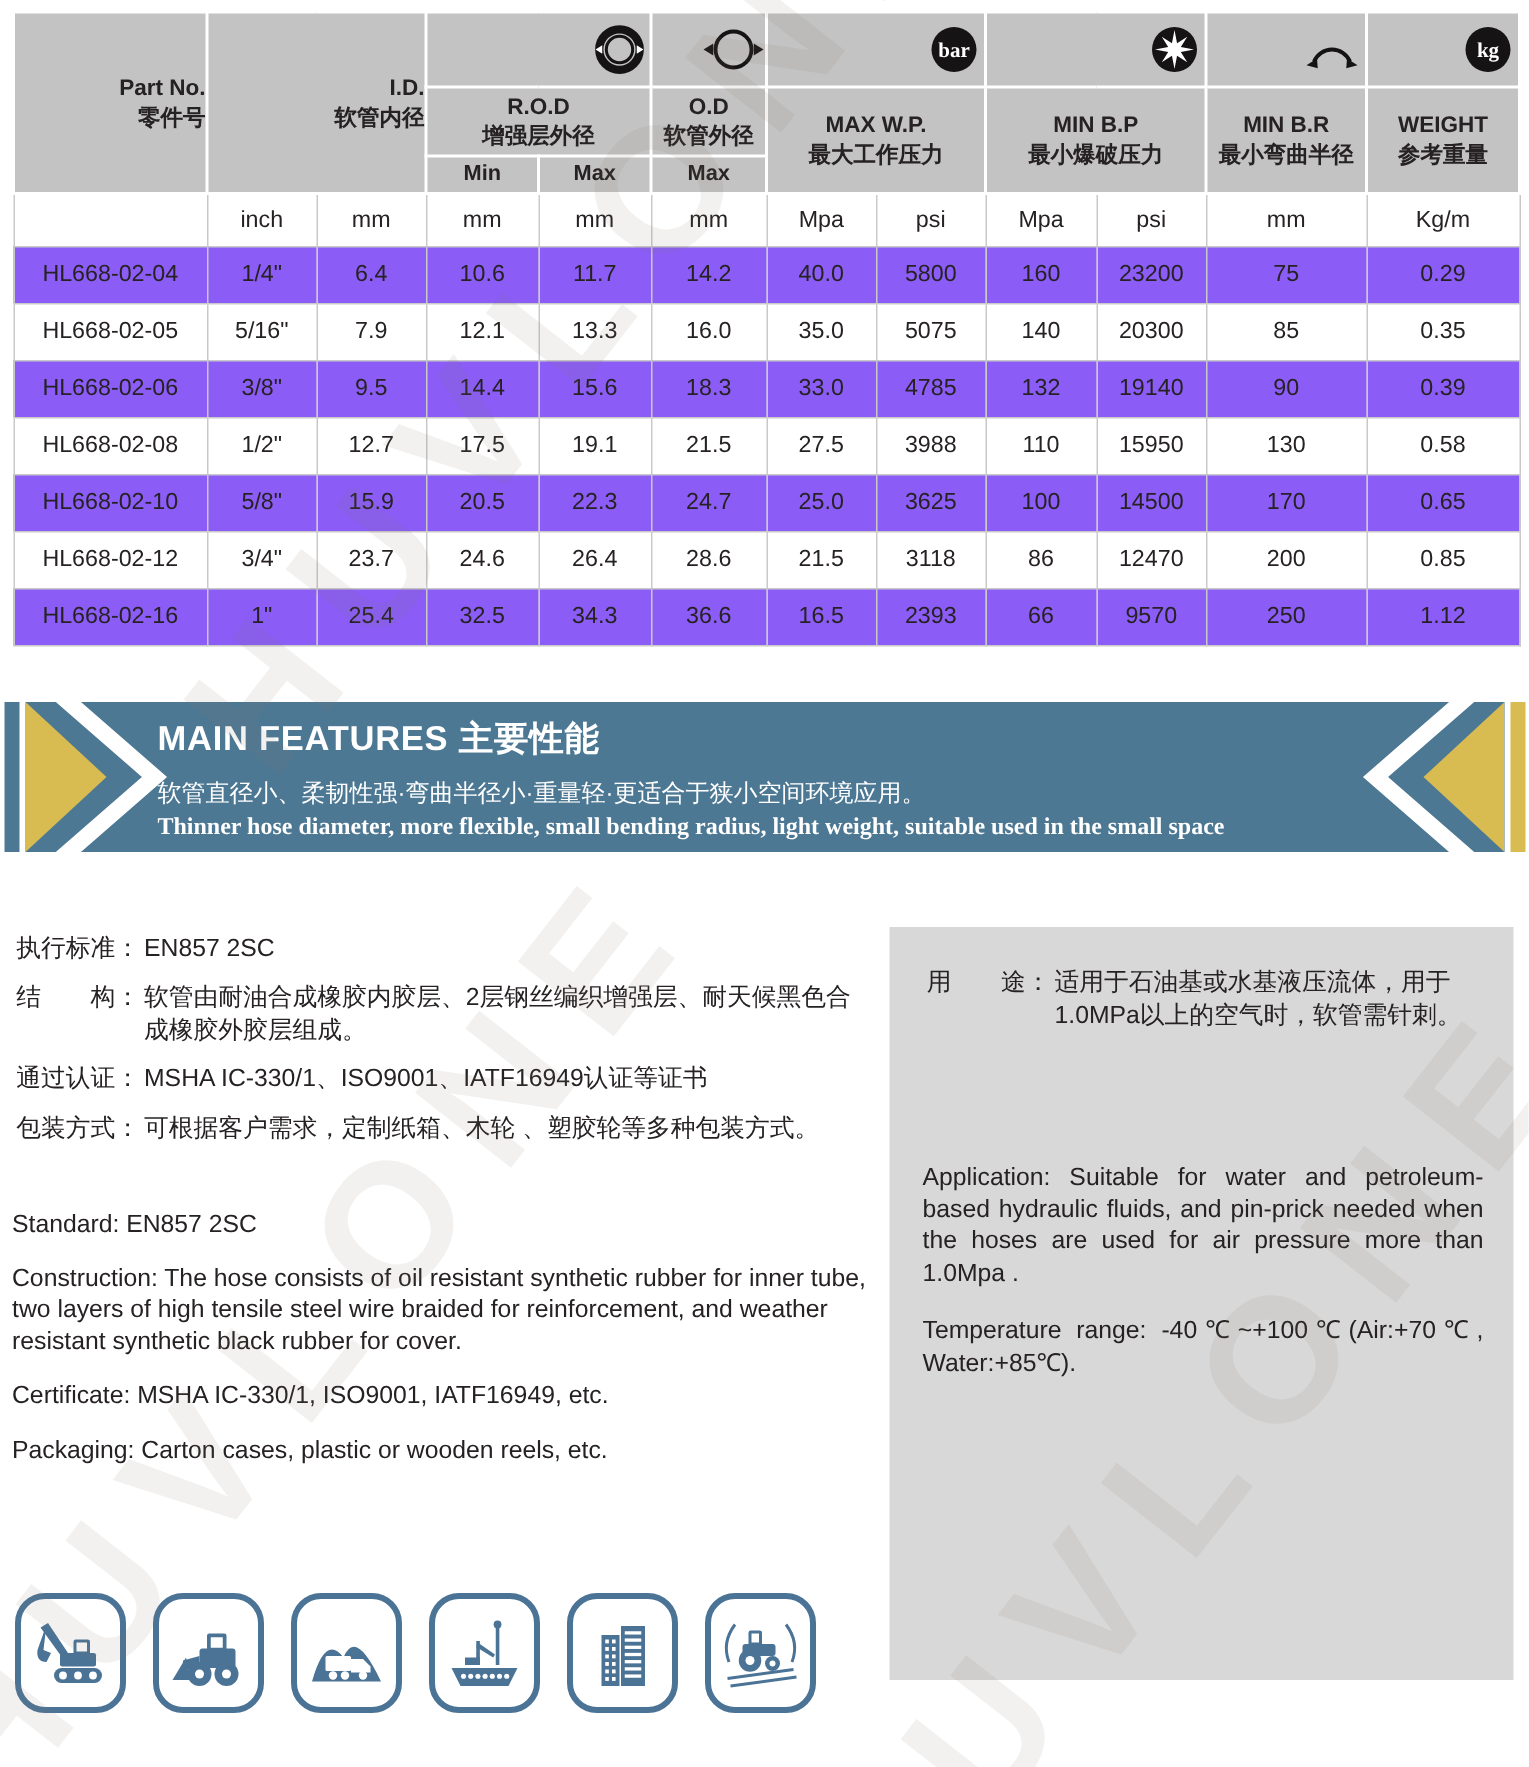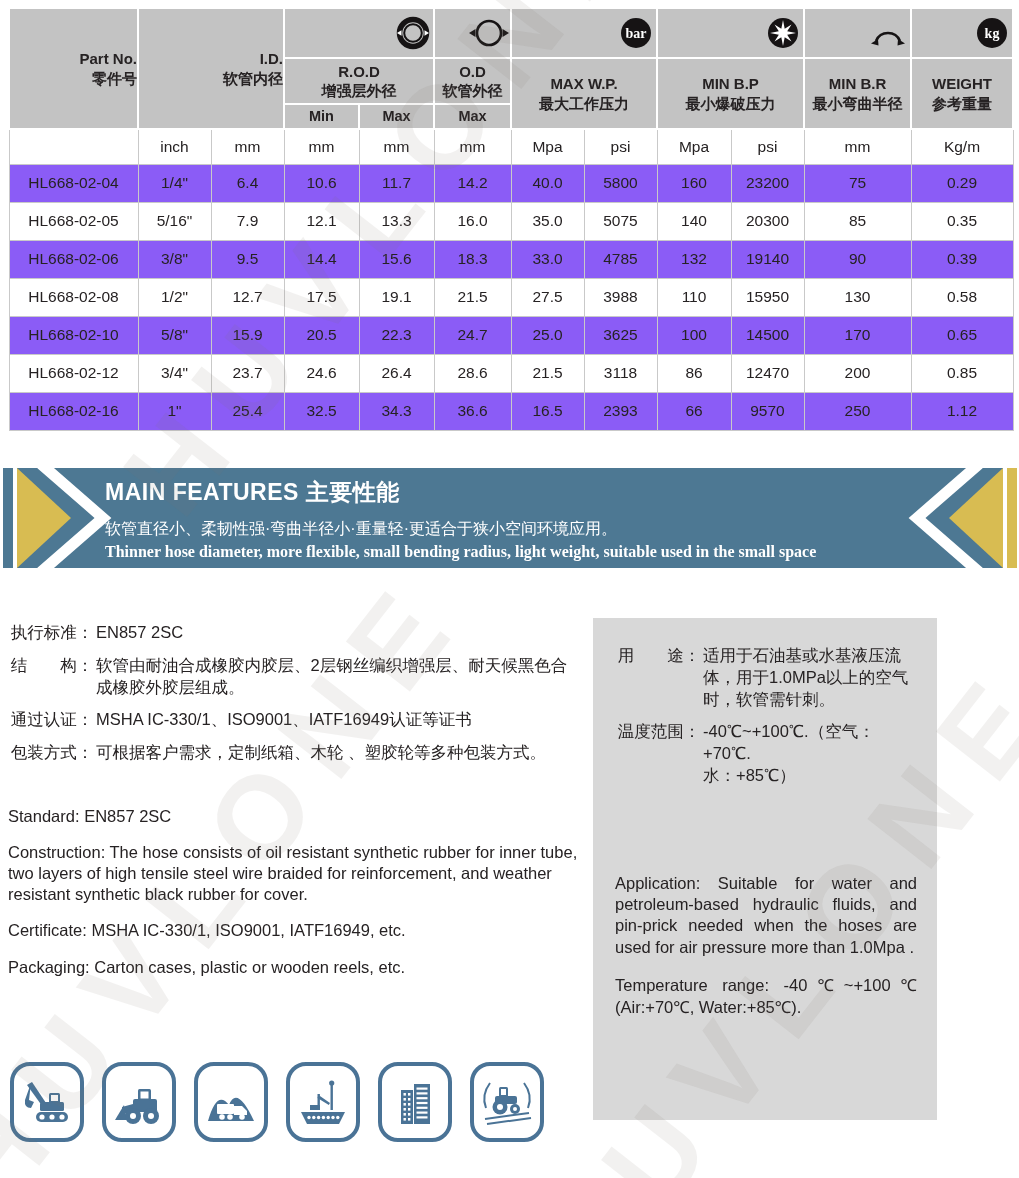--- a/index.html
+++ b/index.html
@@ -44,21 +44,21 @@
 
   
   .specs-cn { position:absolute; left:8px; top:622px; width:572px; }
   .spec-row { display:flex; margin-bottom:11px; font-size:16.5px; line-height:1.32; }
   .spec-label { flex:0 0 88px; font-weight:500; white-space:nowrap;text-align:center; }
   .spec-text { flex:1; white-space:pre-line; }
 
   .specs-en { position:absolute; left:8px; top:806px; width:574px; }
   .specs-en p { font-size:16.5px; line-height:1.28; margin-bottom:15px; }
 
-  .right-panel { position:absolute; left:593px; top:618px; width:344px; height:502px;
+  .right-panel { position:absolute; left:593px; top:618px; width:416px; height:502px;
                  background:#d8d8d8; padding:27px 20px 0 22px; }
   .right-panel .app-en { margin-top:86px; }
   .right-panel .app-en p { font-size:16.5px; line-height:1.3; margin-bottom:17px; text-align:justify; }
 
   
   .industries { position:absolute; left:10px; top:1062px; display:flex; gap:18px; }
   .ind-box { width:74px; height:80px; border:4px solid #4a7396; border-radius:20px;
              background:#fff; display:flex; align-items:center; justify-content:center; }
 </style>
 </head>
@@ -329,25 +329,20 @@
   <p>Construction:  The hose consists of oil resistant synthetic rubber for inner tube, two layers of high tensile steel wire braided for reinforcement, and weather resistant synthetic black rubber for cover.</p>
   <p>Certificate: MSHA IC-330/1,  ISO9001,  IATF16949, etc.</p>
   <p>Packaging: Carton cases, plastic or wooden reels, etc.</p>
 </div>
 
 <div class="right-panel">
   <div class="spec-row">
     <span class="spec-label">用　　途：</span>
     <span class="spec-text">适用于石油基或水基液压流体，用于1.0MPa以上的空气时，软管需针刺。</span>
   </div>
-  <div class="spec-row">
-    <span class="spec-label">温度范围：</span>
-    <span class="spec-text">-40℃~+100℃.（空气：+70℃.
-水：+85℃）</span>
-  </div>
   <div class="app-en">
     <p>Application: Suitable for water and petroleum-based hydraulic fluids, and pin-prick needed when the hoses are used for air pressure more than 1.0Mpa .</p>
     <p>Temperature range: -40℃~+100℃(Air:+70℃, Water:+85℃).</p>
   </div>
 </div>
 
 <div class="industries">
   <div class="ind-box">
     <svg width="56" height="56" viewBox="0 0 56 56">
       <g fill="#4a7396">

